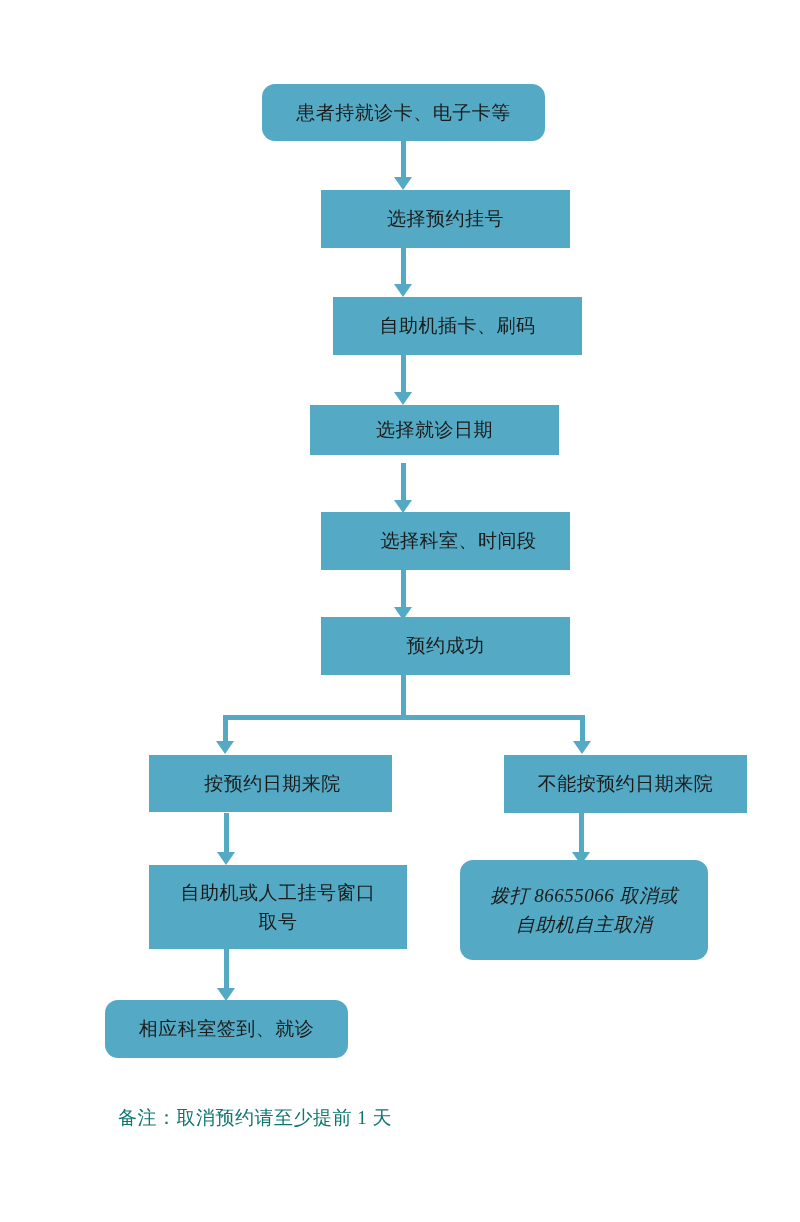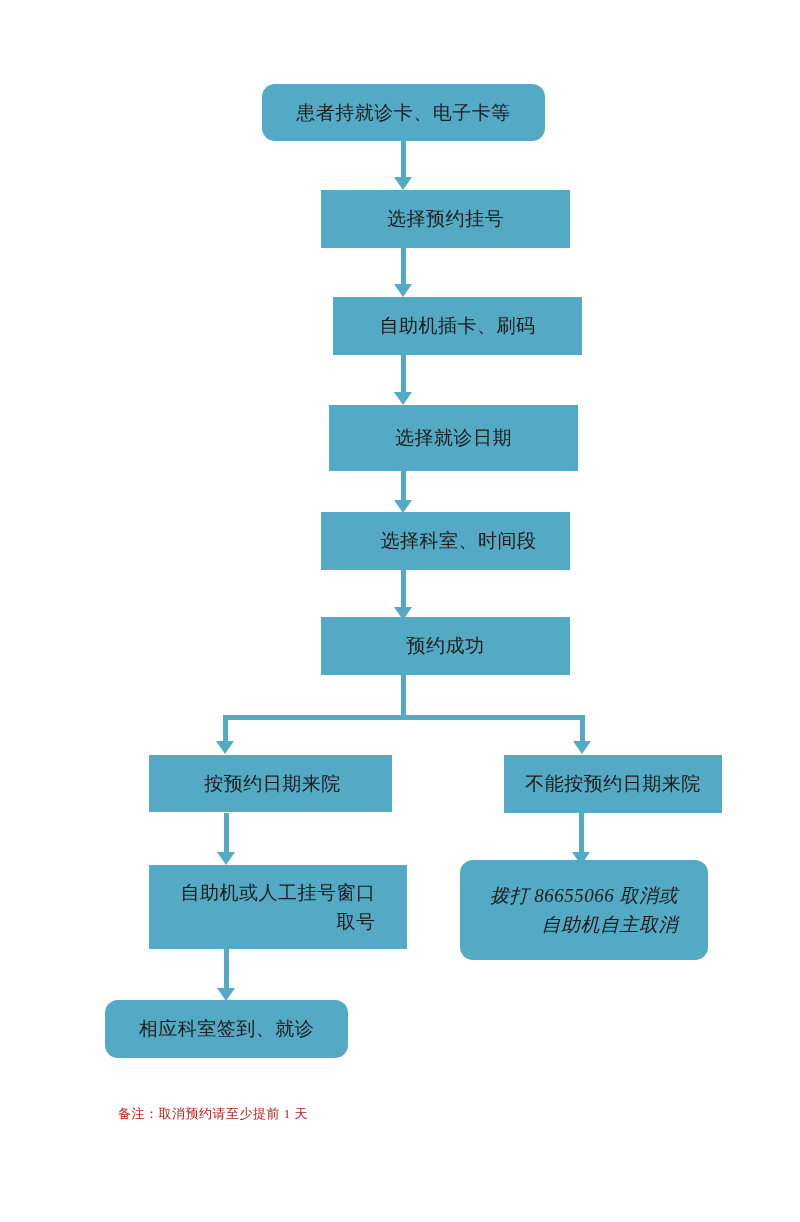--- a/index.html
+++ b/index.html
@@ -20,21 +20,21 @@
     overflow: hidden;
   }
   .node {
     position: absolute;
     box-sizing: border-box;
     background: #54AAC4;
     color: #1a1a1a;
     display: flex;
     align-items: center;
     justify-content: center;
-    text-align: right;
+    text-align: center;
     line-height: 1.55;
     font-size: 19px;
     letter-spacing: 0.5px;
     white-space: pre-line;
     padding: 2px 6px;
   }
   .node.rounded { border-radius: 13px; }
   .node.sharp { border-radius: 0; margin-left: 44px; }
 
   
@@ -51,23 +51,23 @@
   .arrowhead {
     position: absolute;
     width: 0;
     height: 0;
     border-left: 9px solid transparent;
     border-right: 9px solid transparent;
     border-top: 13px solid #54AAC4;
   }
   .note {
     position: absolute;
-    font-size: 13px;
+    font-size: 19px;
     letter-spacing: 0.5px;
-    color: #b91c1c;
+    color: #0f766e;
     white-space: pre;
   }
 </style>
 </head>
 <body>
 
 <div id="canvas">
 
   <div class="node rounded" style="left:262px; top:84px; width:283px; height:57px;">患者持就诊卡、电子卡等</div>
 
@@ -77,42 +77,42 @@
   <div class="node sharp" style="left:277px; top:190px; width:249px; height:58px;">选择预约挂号</div>
 
   <div class="vline" style="left:401px; top:248px; height:39px;"></div>
   <div class="arrowhead" style="left:394px; top:284px;"></div>
 
   <div class="node sharp" style="left:289px; top:297px; width:249px; height:58px;">自助机插卡、刷码</div>
 
   <div class="vline" style="left:401px; top:355px; height:40px;"></div>
   <div class="arrowhead" style="left:394px; top:392px;"></div>
 
-  <div class="node sharp" style="left:285px; top:405px; width:249px; height:66px;">选择就诊日期</div>
+  <div class="node sharp" style="left:266px; top:405px; width:249px; height:50px;">选择就诊日期</div>
 
   <div class="vline" style="left:401px; top:463px; height:40px;"></div>
   <div class="arrowhead" style="left:394px; top:500px;"></div>
 
   <div class="node sharp" style="left:277px; top:512px; width:249px; height:58px;padding-left:32px;">选择科室、时间段</div>
 
   <div class="vline" style="left:401px; top:570px; height:40px;"></div>
   <div class="arrowhead" style="left:394px; top:607px;"></div>
 
   <div class="node sharp" style="left:277px; top:617px; width:249px; height:58px;">预约成功</div>
 
   <div class="vline" style="left:401px; top:675px; height:45px;"></div>
   <div class="hline" style="left:223px; top:715px; width:362px;"></div>
   <div class="vline" style="left:223px; top:715px; height:29px;"></div>
   <div class="arrowhead" style="left:216px; top:741px;"></div>
   <div class="vline" style="left:580px; top:715px; height:29px;"></div>
   <div class="arrowhead" style="left:573px; top:741px;"></div>
 
   <div class="node sharp" style="left:105px; top:755px; width:243px; height:57px;padding-left:10px;">按预约日期来院</div>
 
-  <div class="node sharp" style="left:460px; top:755px; width:218px; height:58px;">不能按预约日期来院</div>
+  <div class="node sharp" style="left:460px; top:755px; width:243px; height:58px;">不能按预约日期来院</div>
 
   <div class="vline" style="left:224px; top:813px; height:42px;"></div>
   <div class="arrowhead" style="left:217px; top:852px;"></div>
 
   <div class="vline" style="left:579px; top:813px; height:42px;"></div>
   <div class="arrowhead" style="left:572px; top:852px;"></div>
 
   <div class="node sharp" style="left:105px; top:865px; width:258px; height:84px;">自助机或人工挂号窗口
 取号</div>
 

